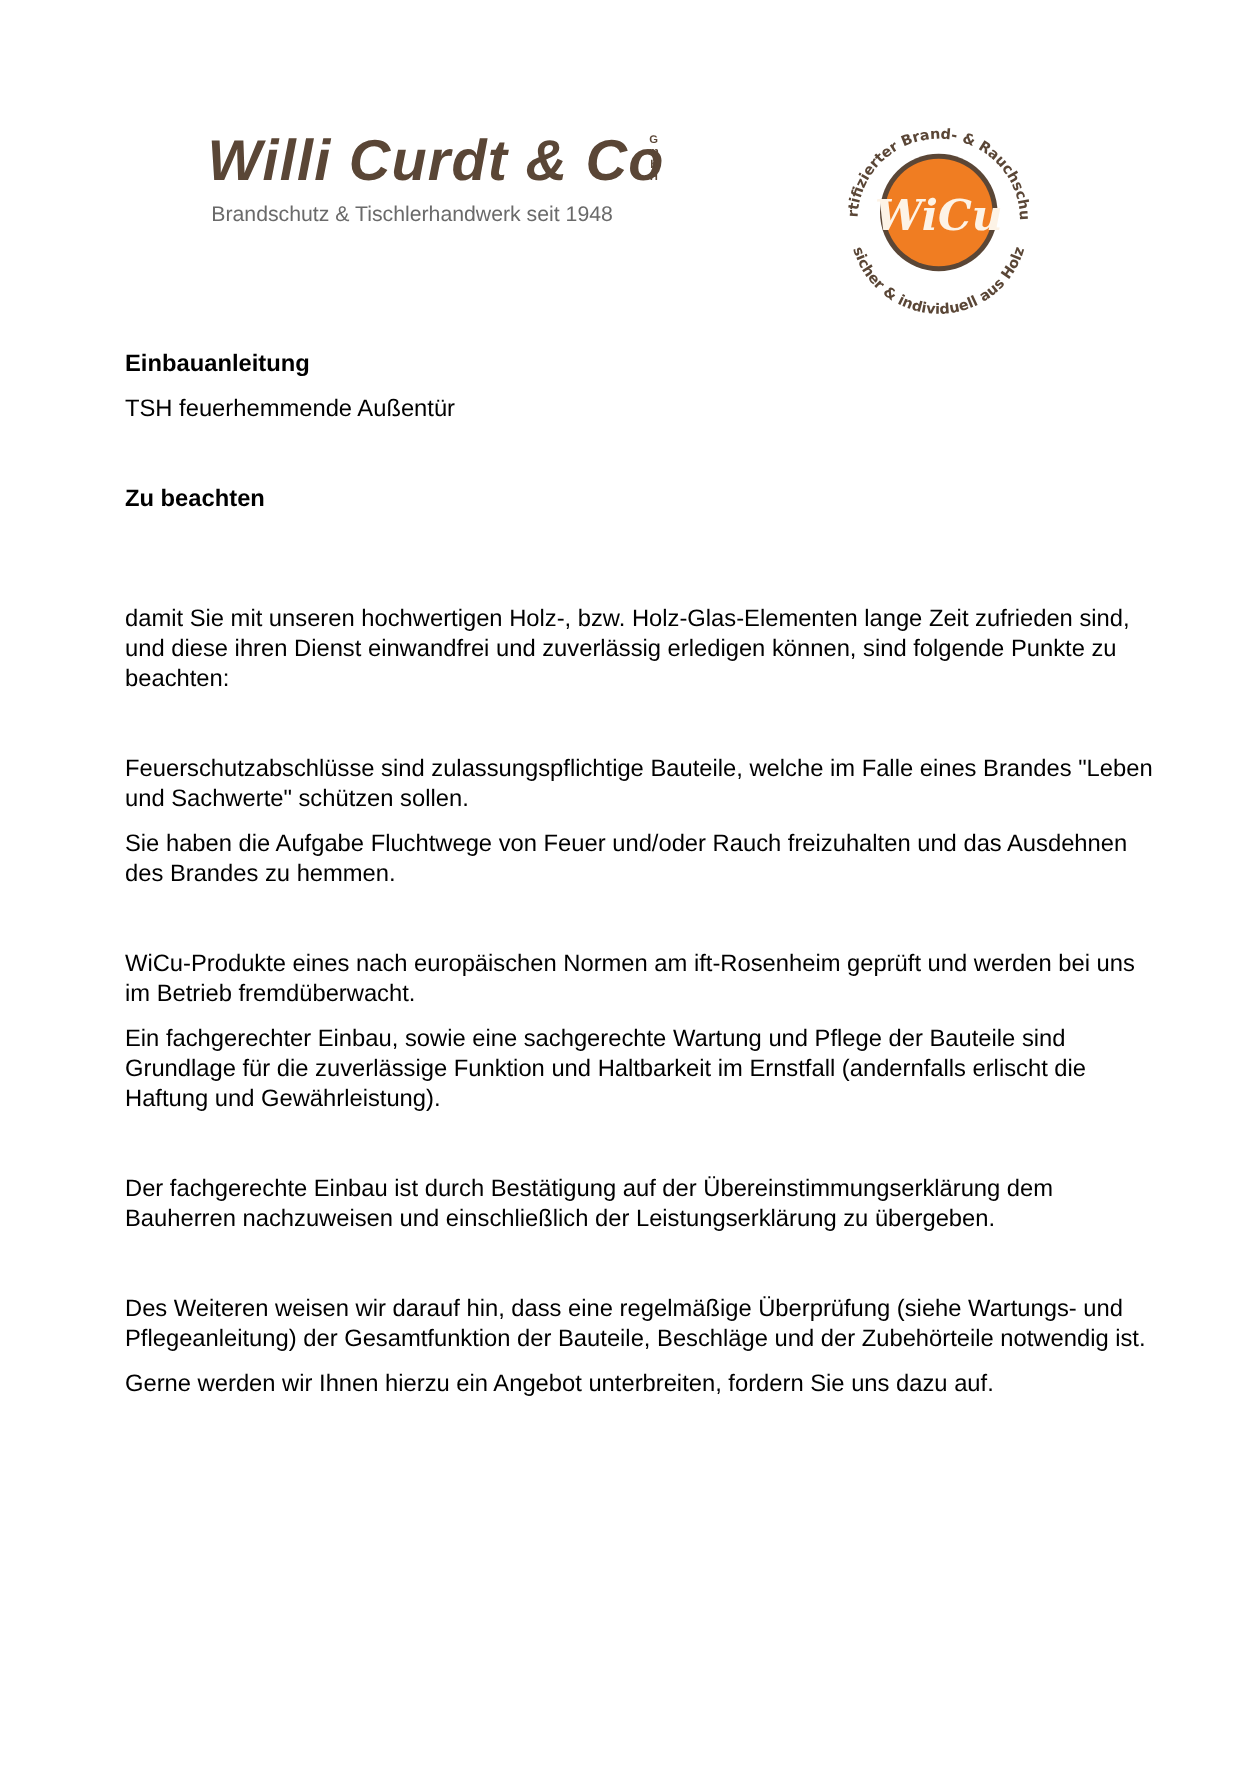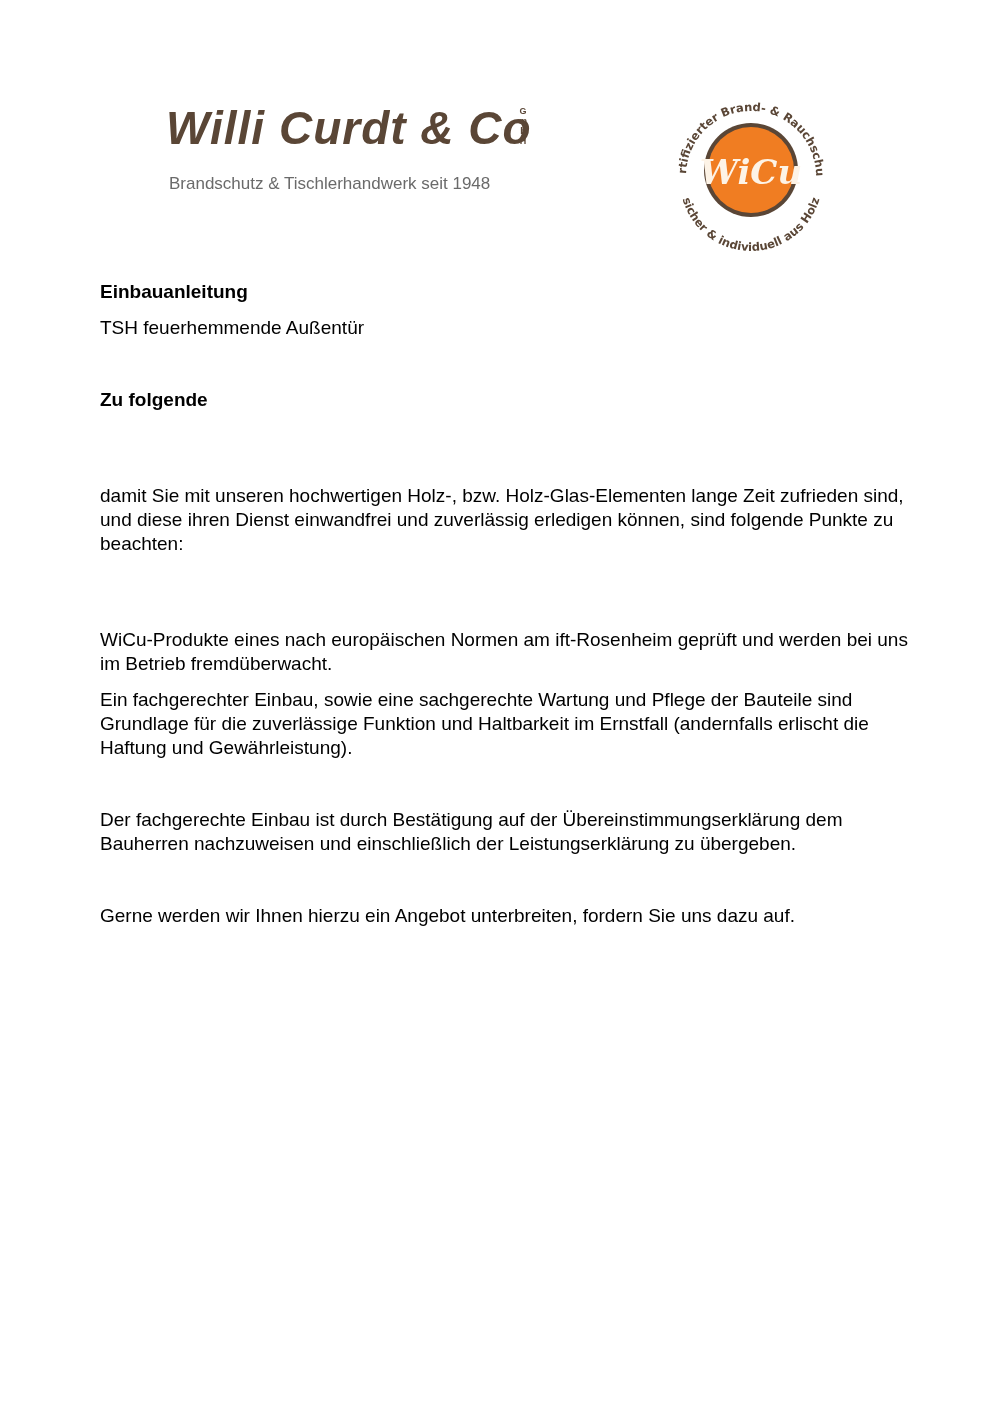--- a/index.html
+++ b/index.html
@@ -4,21 +4,21 @@
   <style>
     html, body { margin: 0; padding: 0; background: #ffffff; }
     body { width: 1000px; height: 1415px; position: relative; overflow: hidden;
            font-family: "Liberation Sans", sans-serif; color: #000; }
     .logo { position: absolute; left: 166px; top: 100px; width: 370px; height: 90px; }
     .logo-name { position: absolute; left: 0; top: 0; font-family: Liberation Sans, sans-serif;
                  font-style: italic; font-weight: bold; font-size: 46px; color: #5a4636;
                  letter-spacing: 1px; line-height: 56px; white-space: nowrap; }
     .logo-gmbh { position: absolute; left: 352px; top: 6px; font-size: 9px; color: #5a4636;
                  line-height: 10px; width: 10px; text-align: center; font-weight: bold; }
-    .logo-tag { position: absolute; left: 3px; top: 74px; font-size: 17px; color: #6a6a6a;
+    .logo-tag { position: absolute; left: 3px; top: 62px; font-size: 17px; color: #6a6a6a;
                 white-space: nowrap; }
     .badge { position: absolute; left: 666px; top: 84px; width: 170px; height: 170px; }
     .doc { position: absolute; left: 88px; top: 268px; width: 850px; font-size: 19px; line-height: 24px; }
     .doc p { margin: 12px; }
     .title { font-weight: bold; }
     .gap { height: 24px; }
     .section { font-weight: bold; }
   </style>
 </head>
 <body>
@@ -49,25 +49,28 @@
     <text font-family="DejaVu Sans, sans-serif" font-size="11.5" fill="#5a4636" font-weight="bold">
       <textPath href="#arcBot" startOffset="50%" text-anchor="middle">sicher &amp; individuell aus Holz</textPath>
     </text>
   </svg>
 </div>
 
 <div class="doc">
   <p class="title">Einbauanleitung</p>
   <p>TSH feuerhemmende Außentür</p>
   <div class="gap"></div>
-  <p class="section">Zu folgende</p>
+  <p class="section">Zu beachten</p>
   <div class="gap"></div>
   <div class="gap"></div>
   <p>damit Sie mit unseren hochwertigen Holz-, bzw. Holz-Glas-Elementen lange Zeit zufrieden sind, und diese ihren Dienst einwandfrei und zuverlässig erledigen können, sind folgende Punkte zu beachten:</p>
   <div class="gap"></div>
+  <p>Feuerschutzabschlüsse sind zulassungspflichtige Bauteile, welche im Falle eines Brandes "Leben und Sachwerte" schützen sollen.</p>
+  <p>Sie haben die Aufgabe Fluchtwege von Feuer und/oder Rauch freizuhalten und das Ausdehnen des Brandes zu hemmen.</p>
   <div class="gap"></div>
   <p>WiCu-Produkte eines nach europäischen Normen am ift-Rosenheim geprüft und werden bei uns im Betrieb fremdüberwacht.</p>
   <p>Ein fachgerechter Einbau, sowie eine sachgerechte Wartung und Pflege der Bauteile sind Grundlage für die zuverlässige Funktion und Haltbarkeit im Ernstfall (andernfalls erlischt die Haftung und Gewährleistung).</p>
   <div class="gap"></div>
   <p>Der fachgerechte Einbau ist durch Bestätigung auf der Übereinstimmungserklärung dem Bauherren nachzuweisen und einschließlich der Leistungserklärung zu übergeben.</p>
   <div class="gap"></div>
+  <p>Des Weiteren weisen wir darauf hin, dass eine regelmäßige Überprüfung (siehe Wartungs- und Pflegeanleitung) der Gesamtfunktion der Bauteile, Beschläge und der Zubehörteile notwendig ist.</p>
   <p>Gerne werden wir Ihnen hierzu ein Angebot unterbreiten, fordern Sie uns dazu auf.</p>
 </div>
 
 </body></html>

